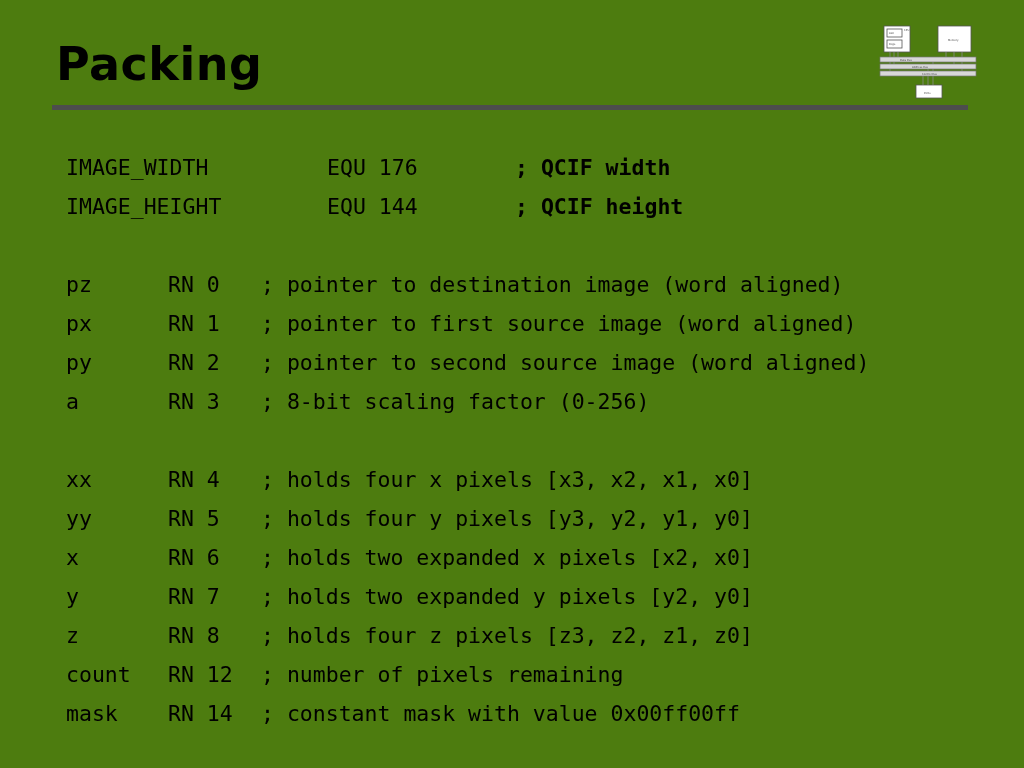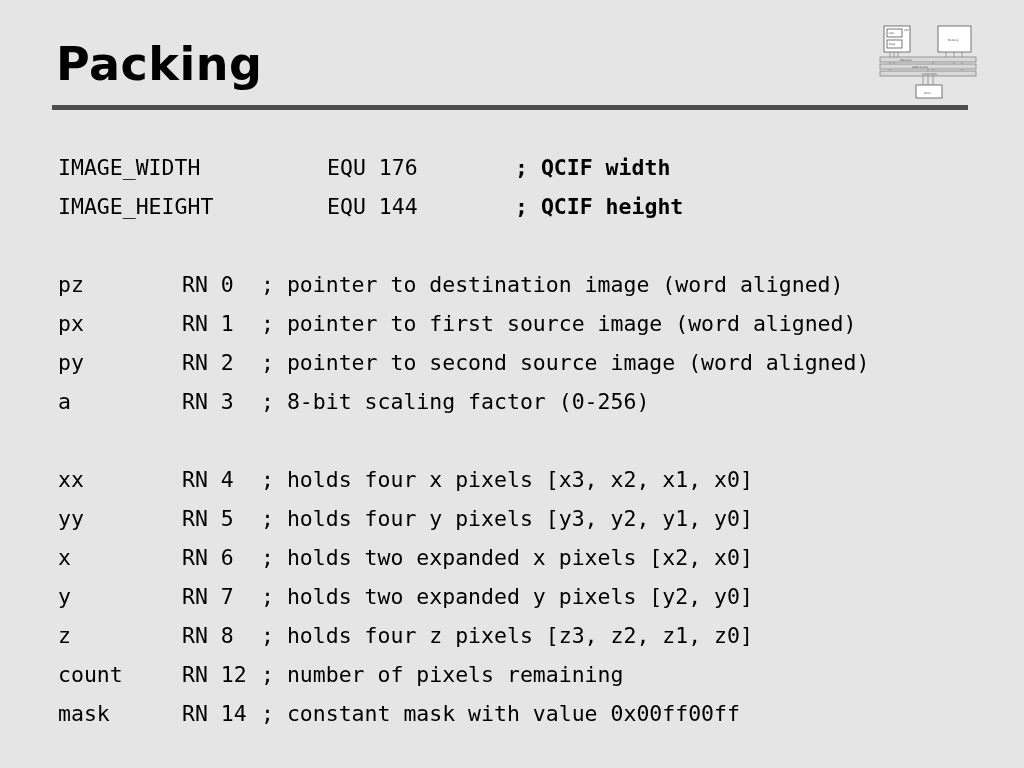--- a/index.html
+++ b/index.html
@@ -15,21 +15,21 @@
     font-family: "Liberation Sans", sans-serif;
     color: #000000;
     position: relative;
   }
 
   .slide {
     position: absolute;
     left: 0; top: 0;
     width: 1024px;
     height: 768px;
-    background: #e5e5e5;
+    background: #4d7c0f;
   }
 
   
   .slide-title {
     position: absolute;
     left: 56px;
     top: 36px;
     font-family: "DejaVu Sans", sans-serif;
     font-size: 46px;
     font-weight: bold;
@@ -72,31 +72,31 @@
   }
   .code-line {
     height: 39px;
     position: relative;
     white-space: pre;
   }
   .code-line.blank { height: 39px; }
 
   .col-label {
     position: absolute;
-    left: 0px;
+    left: 8px;
     top: 0;
     white-space: pre;
   }
   .col-op {
     position: absolute;
     top: 0;
     white-space: pre;
   }
   .col-op.equ { left: 269px; }
-  .col-op.rn  { left: 124px; }
+  .col-op.rn  { left: 110px; }
   .col-comment {
     position: absolute;
     top: 0;
     white-space: pre;
   }
   .col-comment.far  { left: 457px; font-weight: bold; }
   .col-comment.near { left: 203px; }
 </style>
 </head>
 <body>

